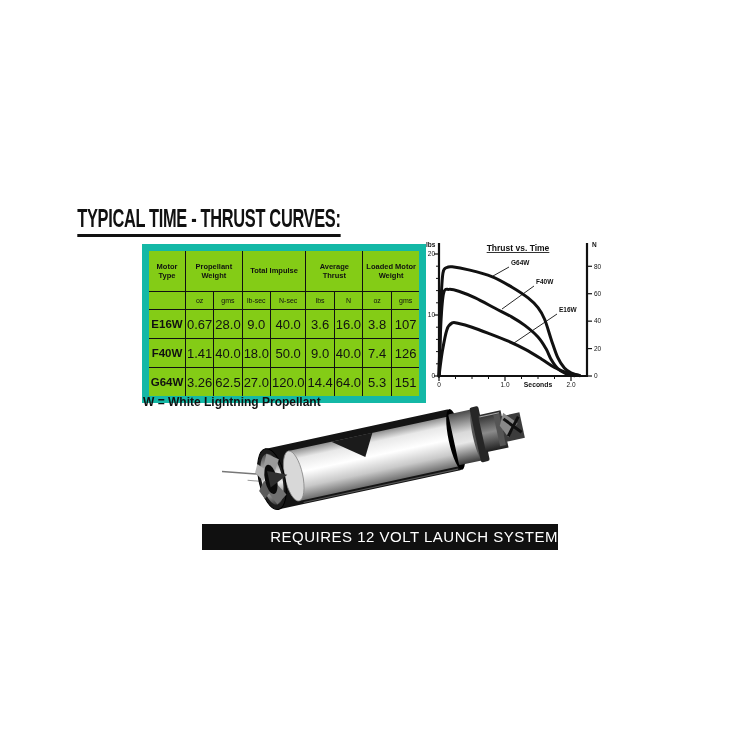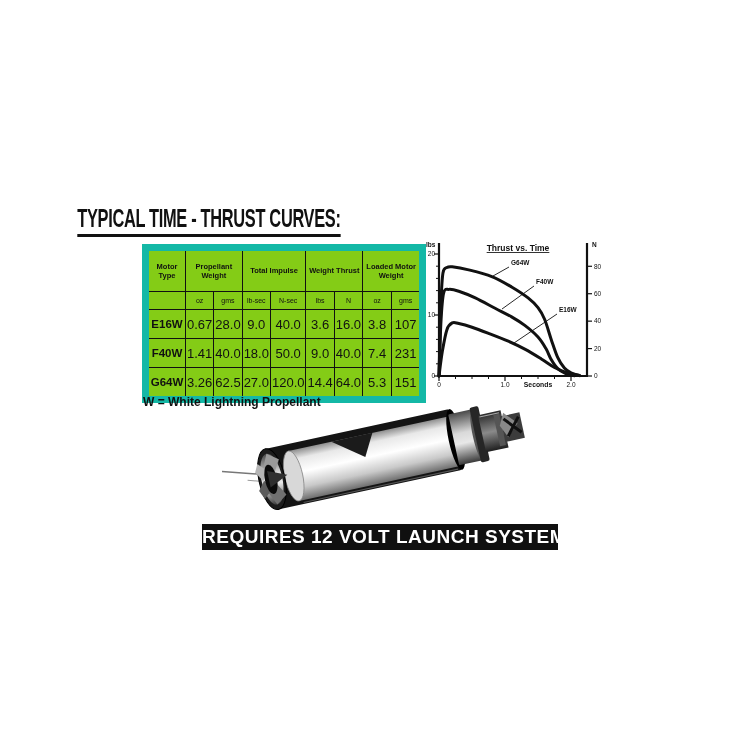--- a/index.html
+++ b/index.html
@@ -33,21 +33,21 @@
   
   .footnote{position:absolute;left:143px;top:395px;font-size:12px;font-weight:bold;}
 
   
   .chart-svg{position:absolute;left:424px;top:238px;}
   .motor-svg{position:absolute;left:222px;top:392px;}
 
   
   .banner{
     position:absolute;left:202px;top:524px;width:356px;height:26px;background:#101010;
-    color:#fff;font-size:19px;font-weight:bold;text-align:left;line-height:26px;
+    color:#fff;font-size:15px;font-weight:normal;text-align:right;line-height:26px;
     letter-spacing:0.5px;white-space:nowrap;
   }
 </style>
 </head>
 <body>
 
 <div class="page">
 
   <div class="title-wrap">
     <span class="title-inner">TYPICAL TIME - THRUST CURVES:</span>
@@ -63,21 +63,21 @@
         <col style="width:22px">
       <col style="width:24px">
         <col style="width:29px">
         <col style="width:31px">
     </colgroup>
     <tbody>
         <tr class="r-group">
       <th>Motor Type</th>
       <th colspan="2">Propellant Weight</th>
       <th colspan="2">Total Impulse</th>
-      <th colspan="2">Weight Thrust</th>
+      <th colspan="2">Average Thrust</th>
       <th colspan="2">Loaded Motor Weight</th>
     </tr>
     <tr class="r-units">
       <td></td>
       <td>oz</td>
       <td>gms</td>
       <td>lb-sec</td>
       <td>N-sec</td>
       <td>lbs</td>
       <td>N</td>
@@ -97,21 +97,21 @@
     </tr>
     <tr class="r-data">
       <td class="c-motor">F40W</td>
       <td>1.41</td>
       <td>40.0</td>
       <td>18.0</td>
       <td>50.0</td>
       <td>9.0</td>
       <td>40.0</td>
       <td>7.4</td>
-      <td>231</td>
+      <td>126</td>
     </tr>
     <tr class="r-data">
       <td class="c-motor">G64W</td>
       <td>3.26</td>
       <td>62.5</td>
       <td>27.0</td>
       <td>120.0</td>
       <td>14.4</td>
       <td>64.0</td>
       <td>5.3</td>

